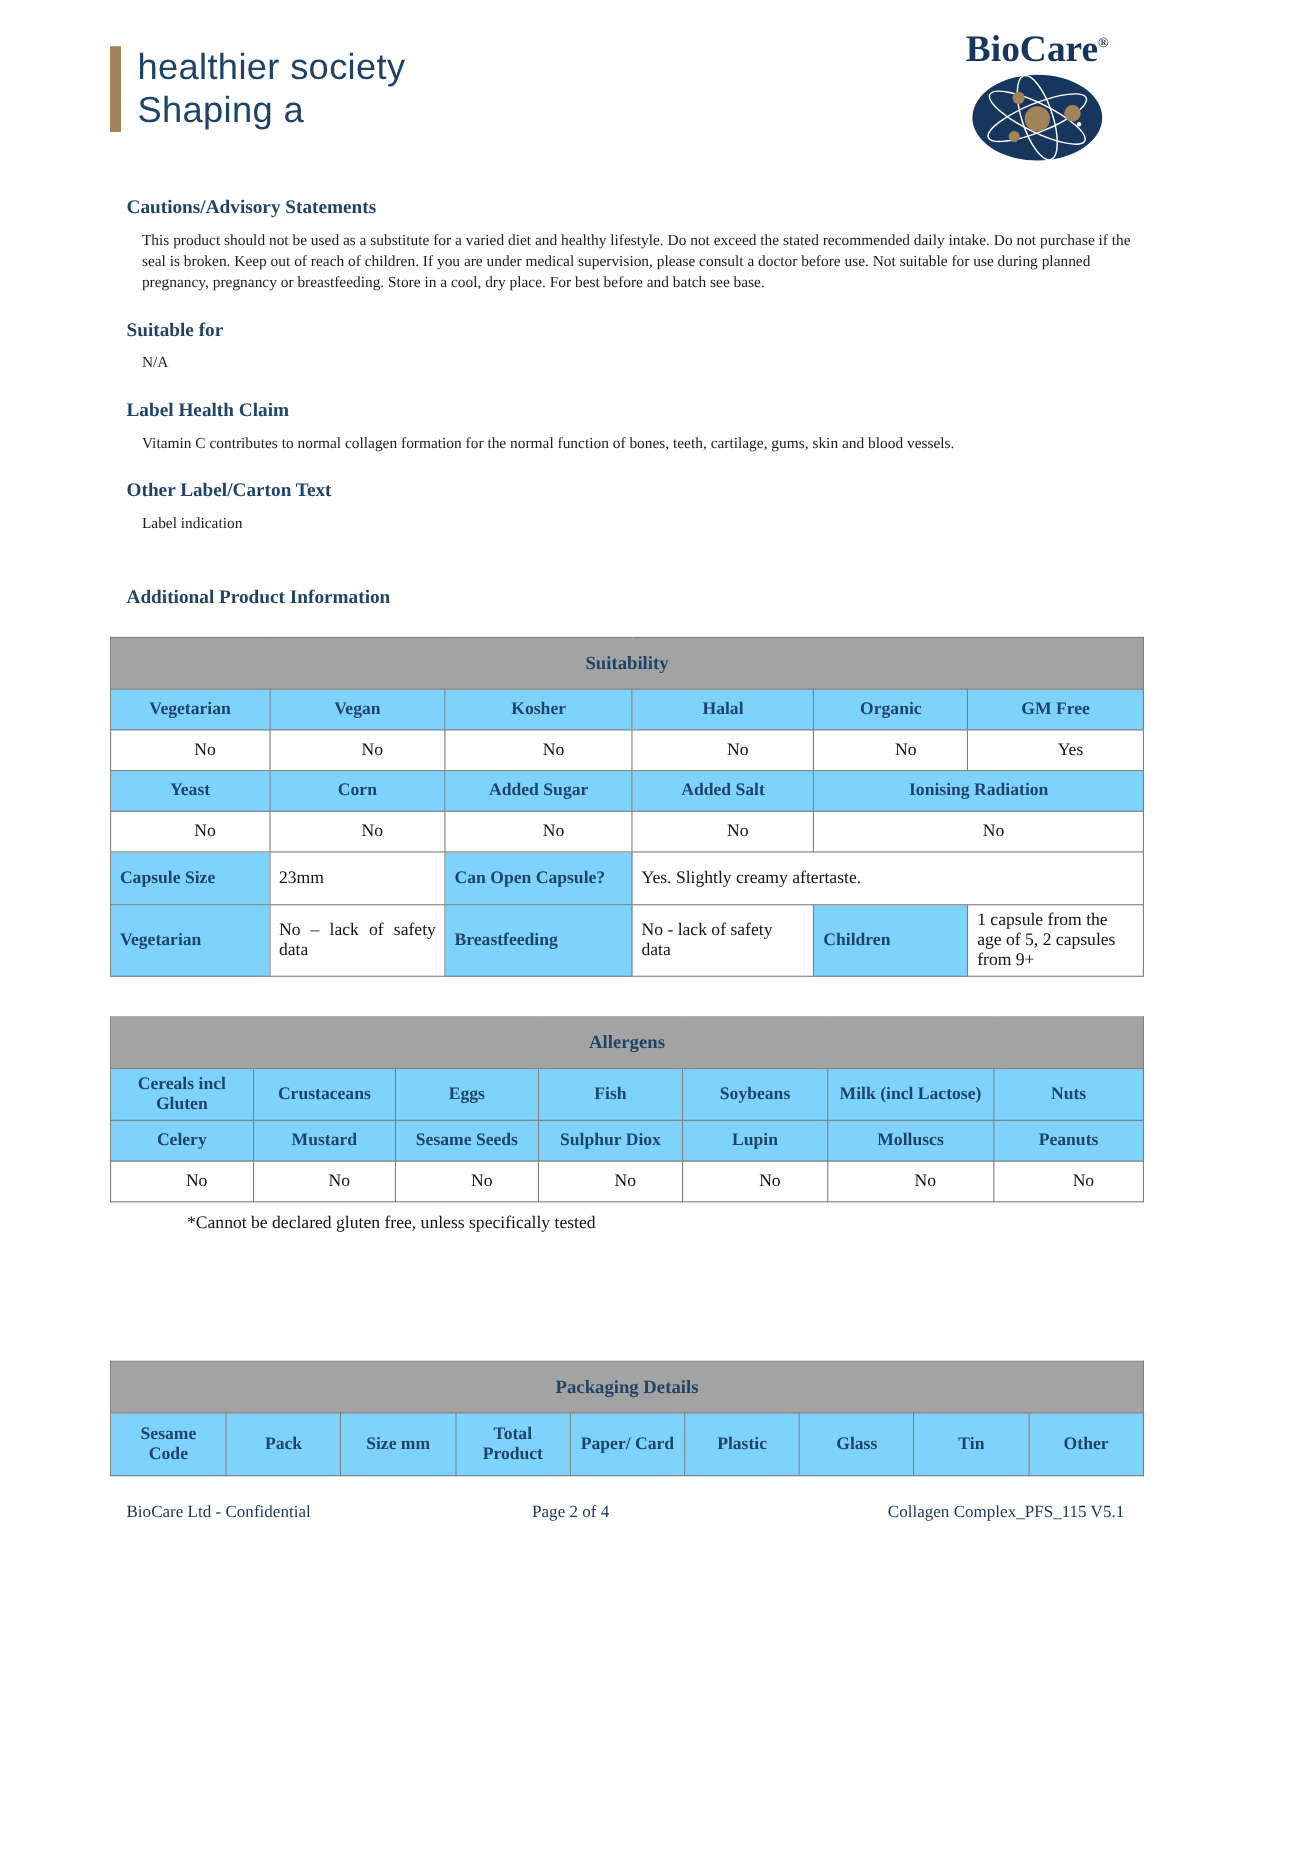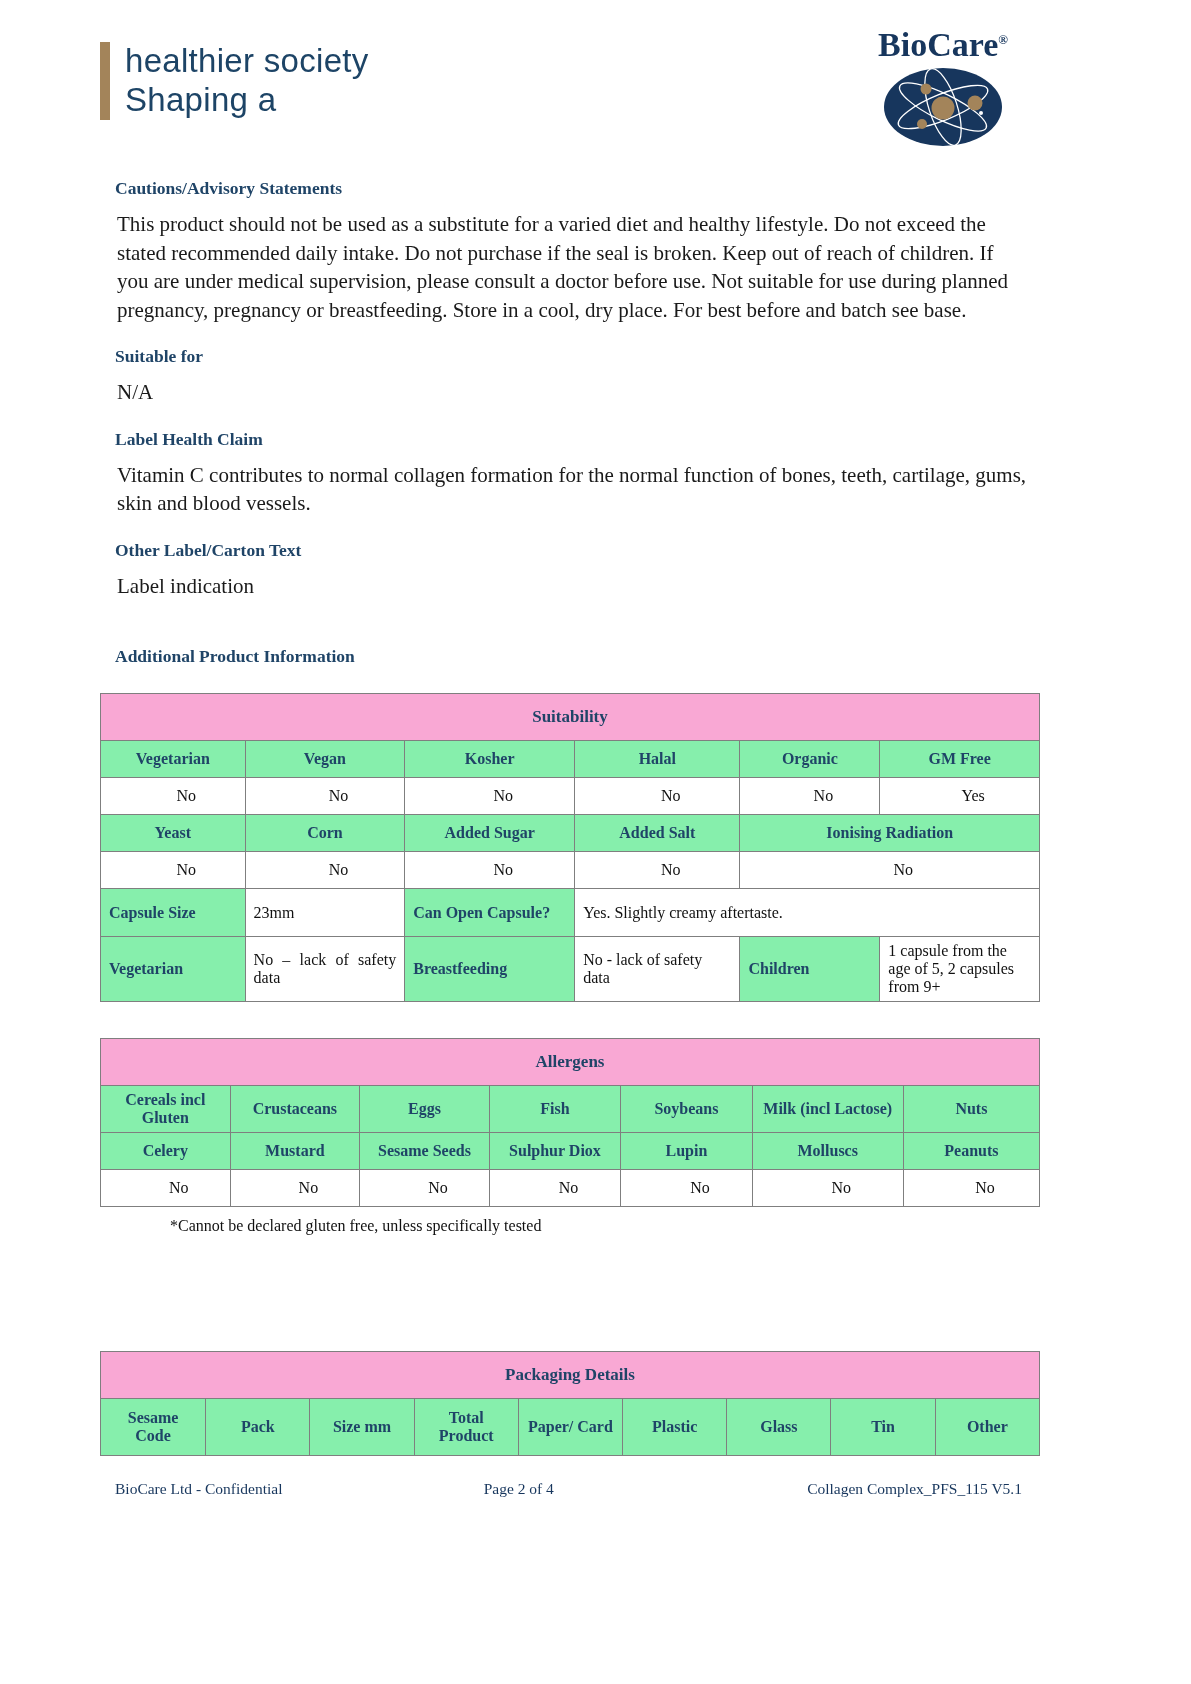--- a/index.html
+++ b/index.html
@@ -29,32 +29,32 @@
   .logo-reg { font-size:13px; vertical-align:super; font-weight:bold; color:#17365d; }
   .logo-emblem { display:block; margin:4px auto 0; }
 
   
   .content { margin-left:15px; width:920px; }
   .sec-h {
     font-size:17.5px; font-weight:bold; color:#1f4467;
     margin:22px 0 11px 0;
   }
   .sec-h.first { margin-top:16px; }
-  .sec-p { font-size:21px; line-height:1.36; margin:0 0 6px 2px; width:912px; }
+  .sec-p { font-size:14px; line-height:1.36; margin:0 0 6px 14px; width:912px; }
   .sec-h.add-info { margin-top:46px; }
   table { border-collapse:collapse; width:940px; table-layout:fixed; }
   td {
     border:1px solid #7f7f7f;
     font-size:16px; padding:5px 8px;
     text-align:center; vertical-align:middle;
     color:#111;
   }
-  .th { background:#86efac; color:#1f4467; font-weight:bold; }
+  .th { background:#7dd3fc; color:#1f4467; font-weight:bold; }
   .title-cell {
-    background:#f9a8d4; color:#1f4467; font-weight:bold;
+    background:#a3a3a3; color:#1f4467; font-weight:bold;
     font-size:17px; padding:13px 8px;
   }
   .left { text-align:left; }
   .just { text-align:justify; }
   .suitability { margin-top:26px; }
   .allergens   { margin-top:36px; }
   .packaging   { margin-top:116px; }
   .vrow td { height:37px;padding-left:35px; }
   .hrow td { height:37px; }
   .caprow td { height:48px; }

